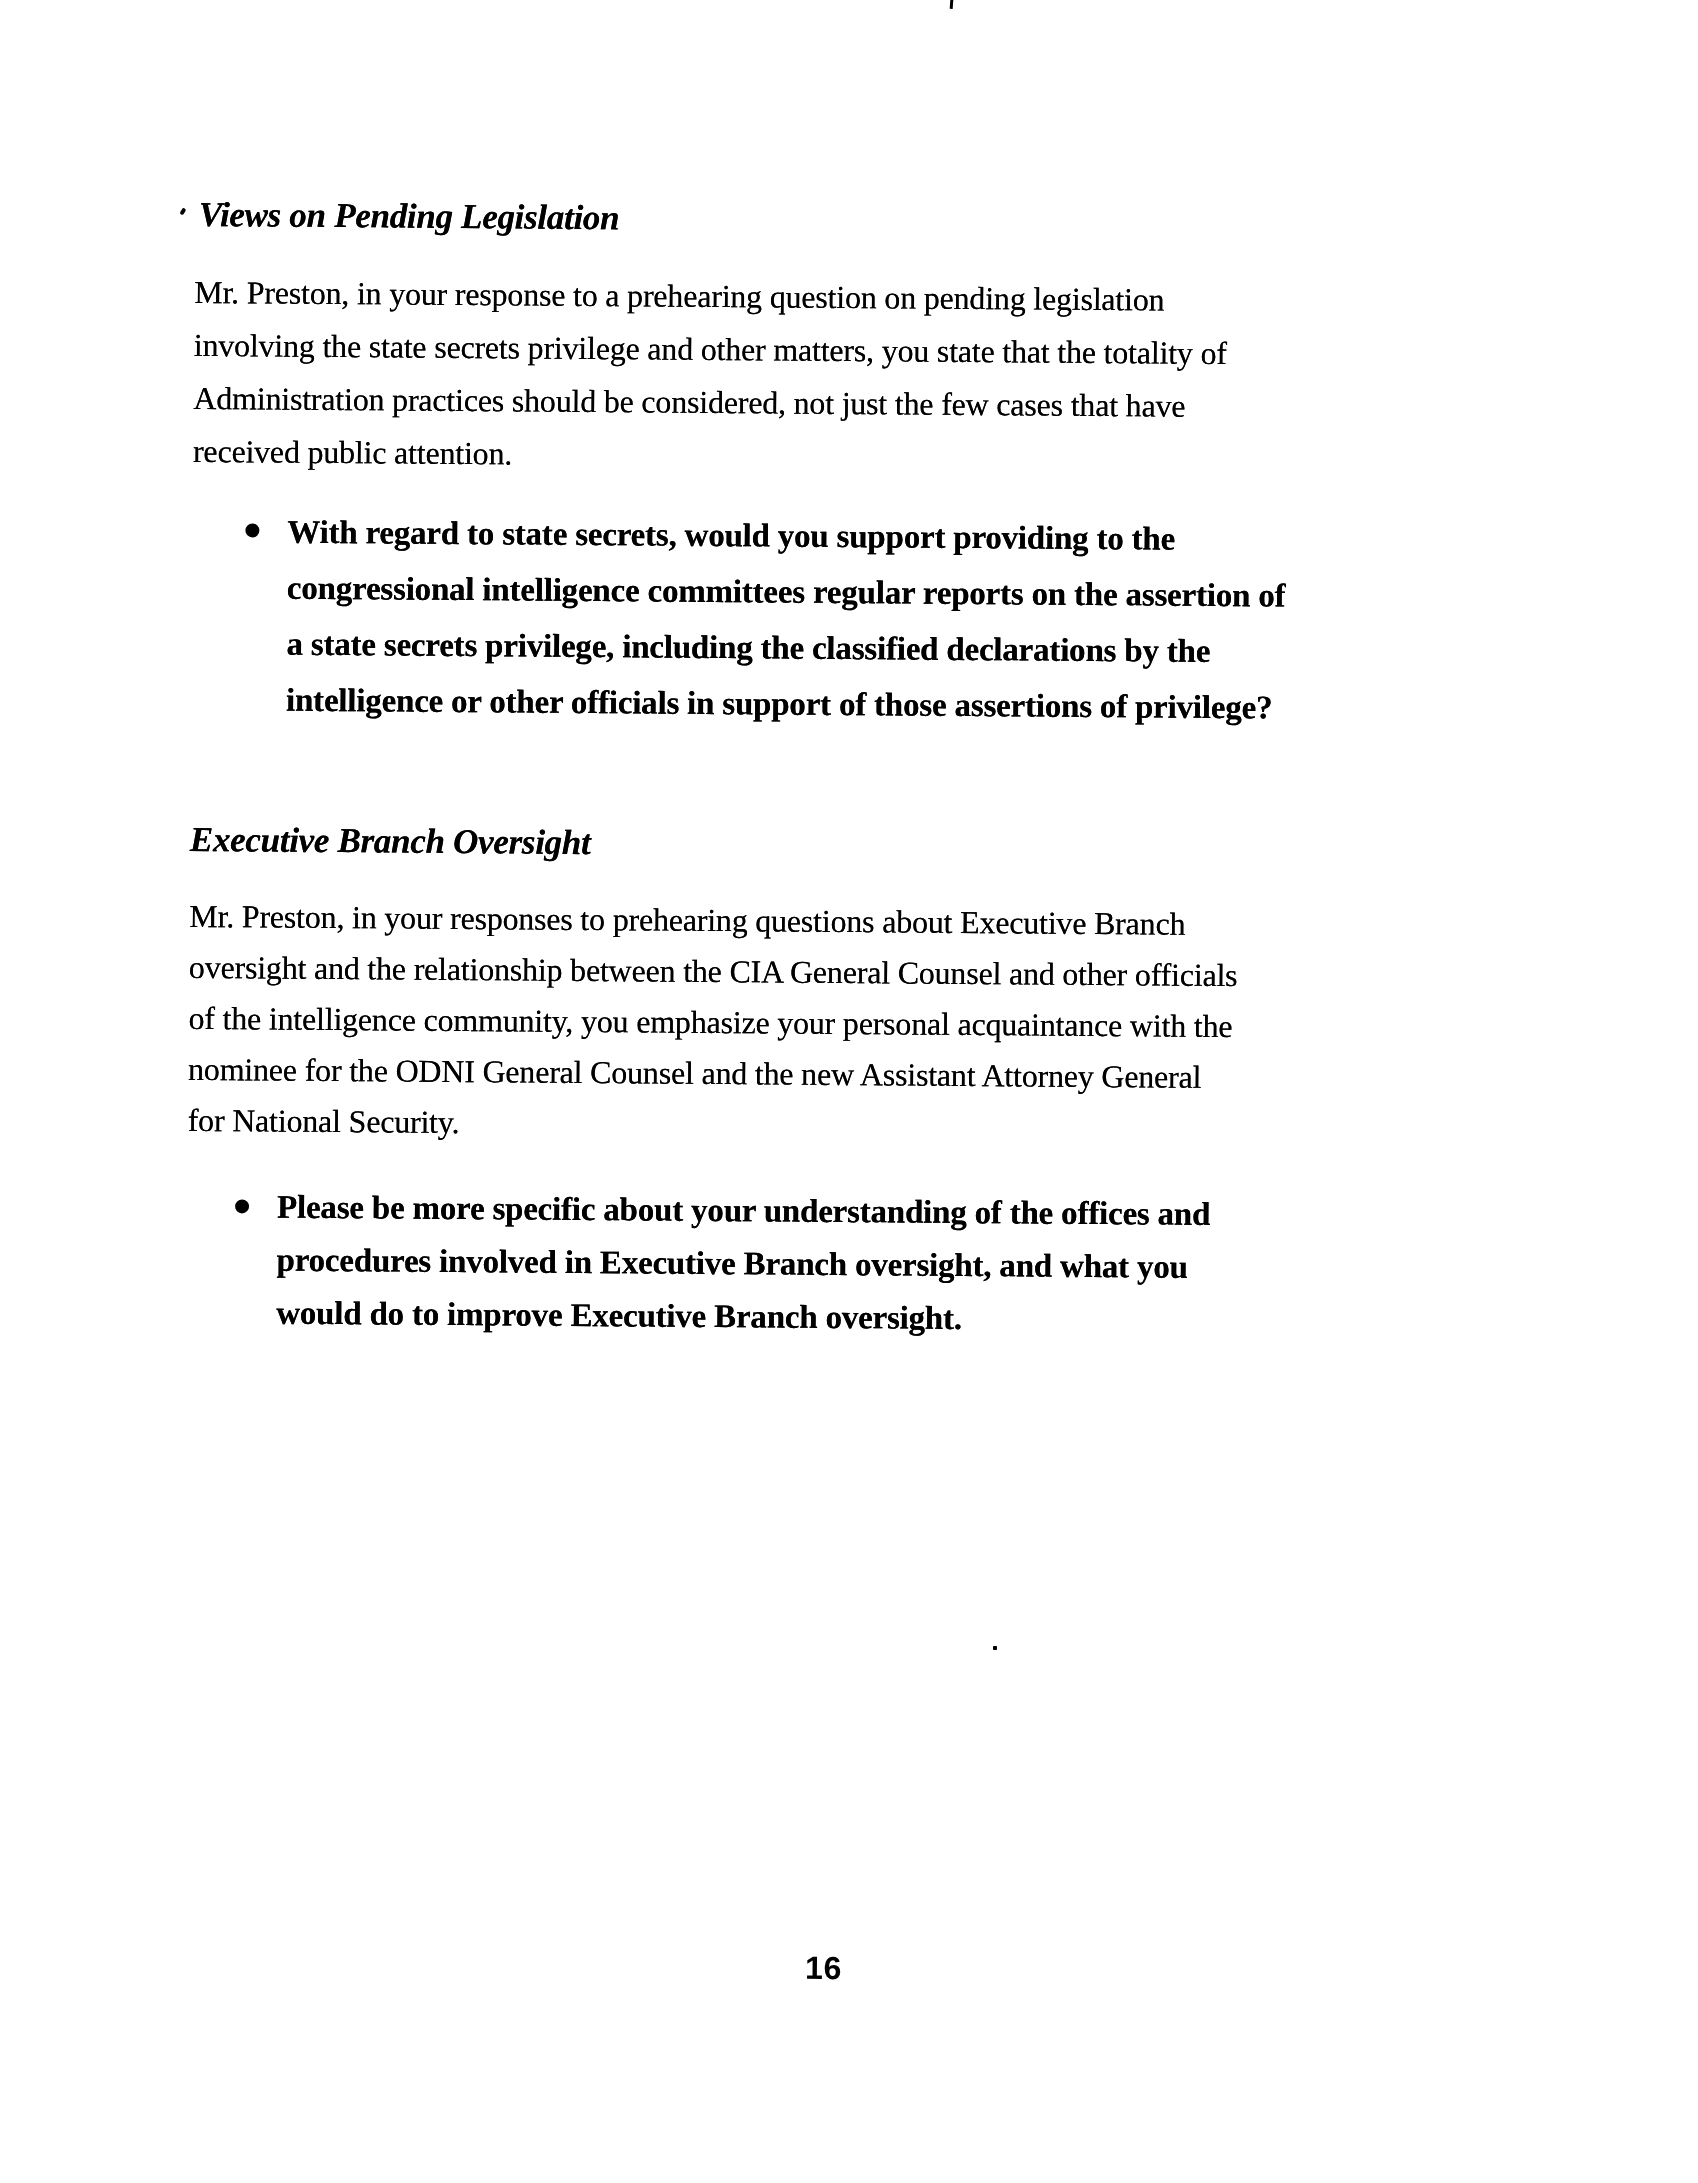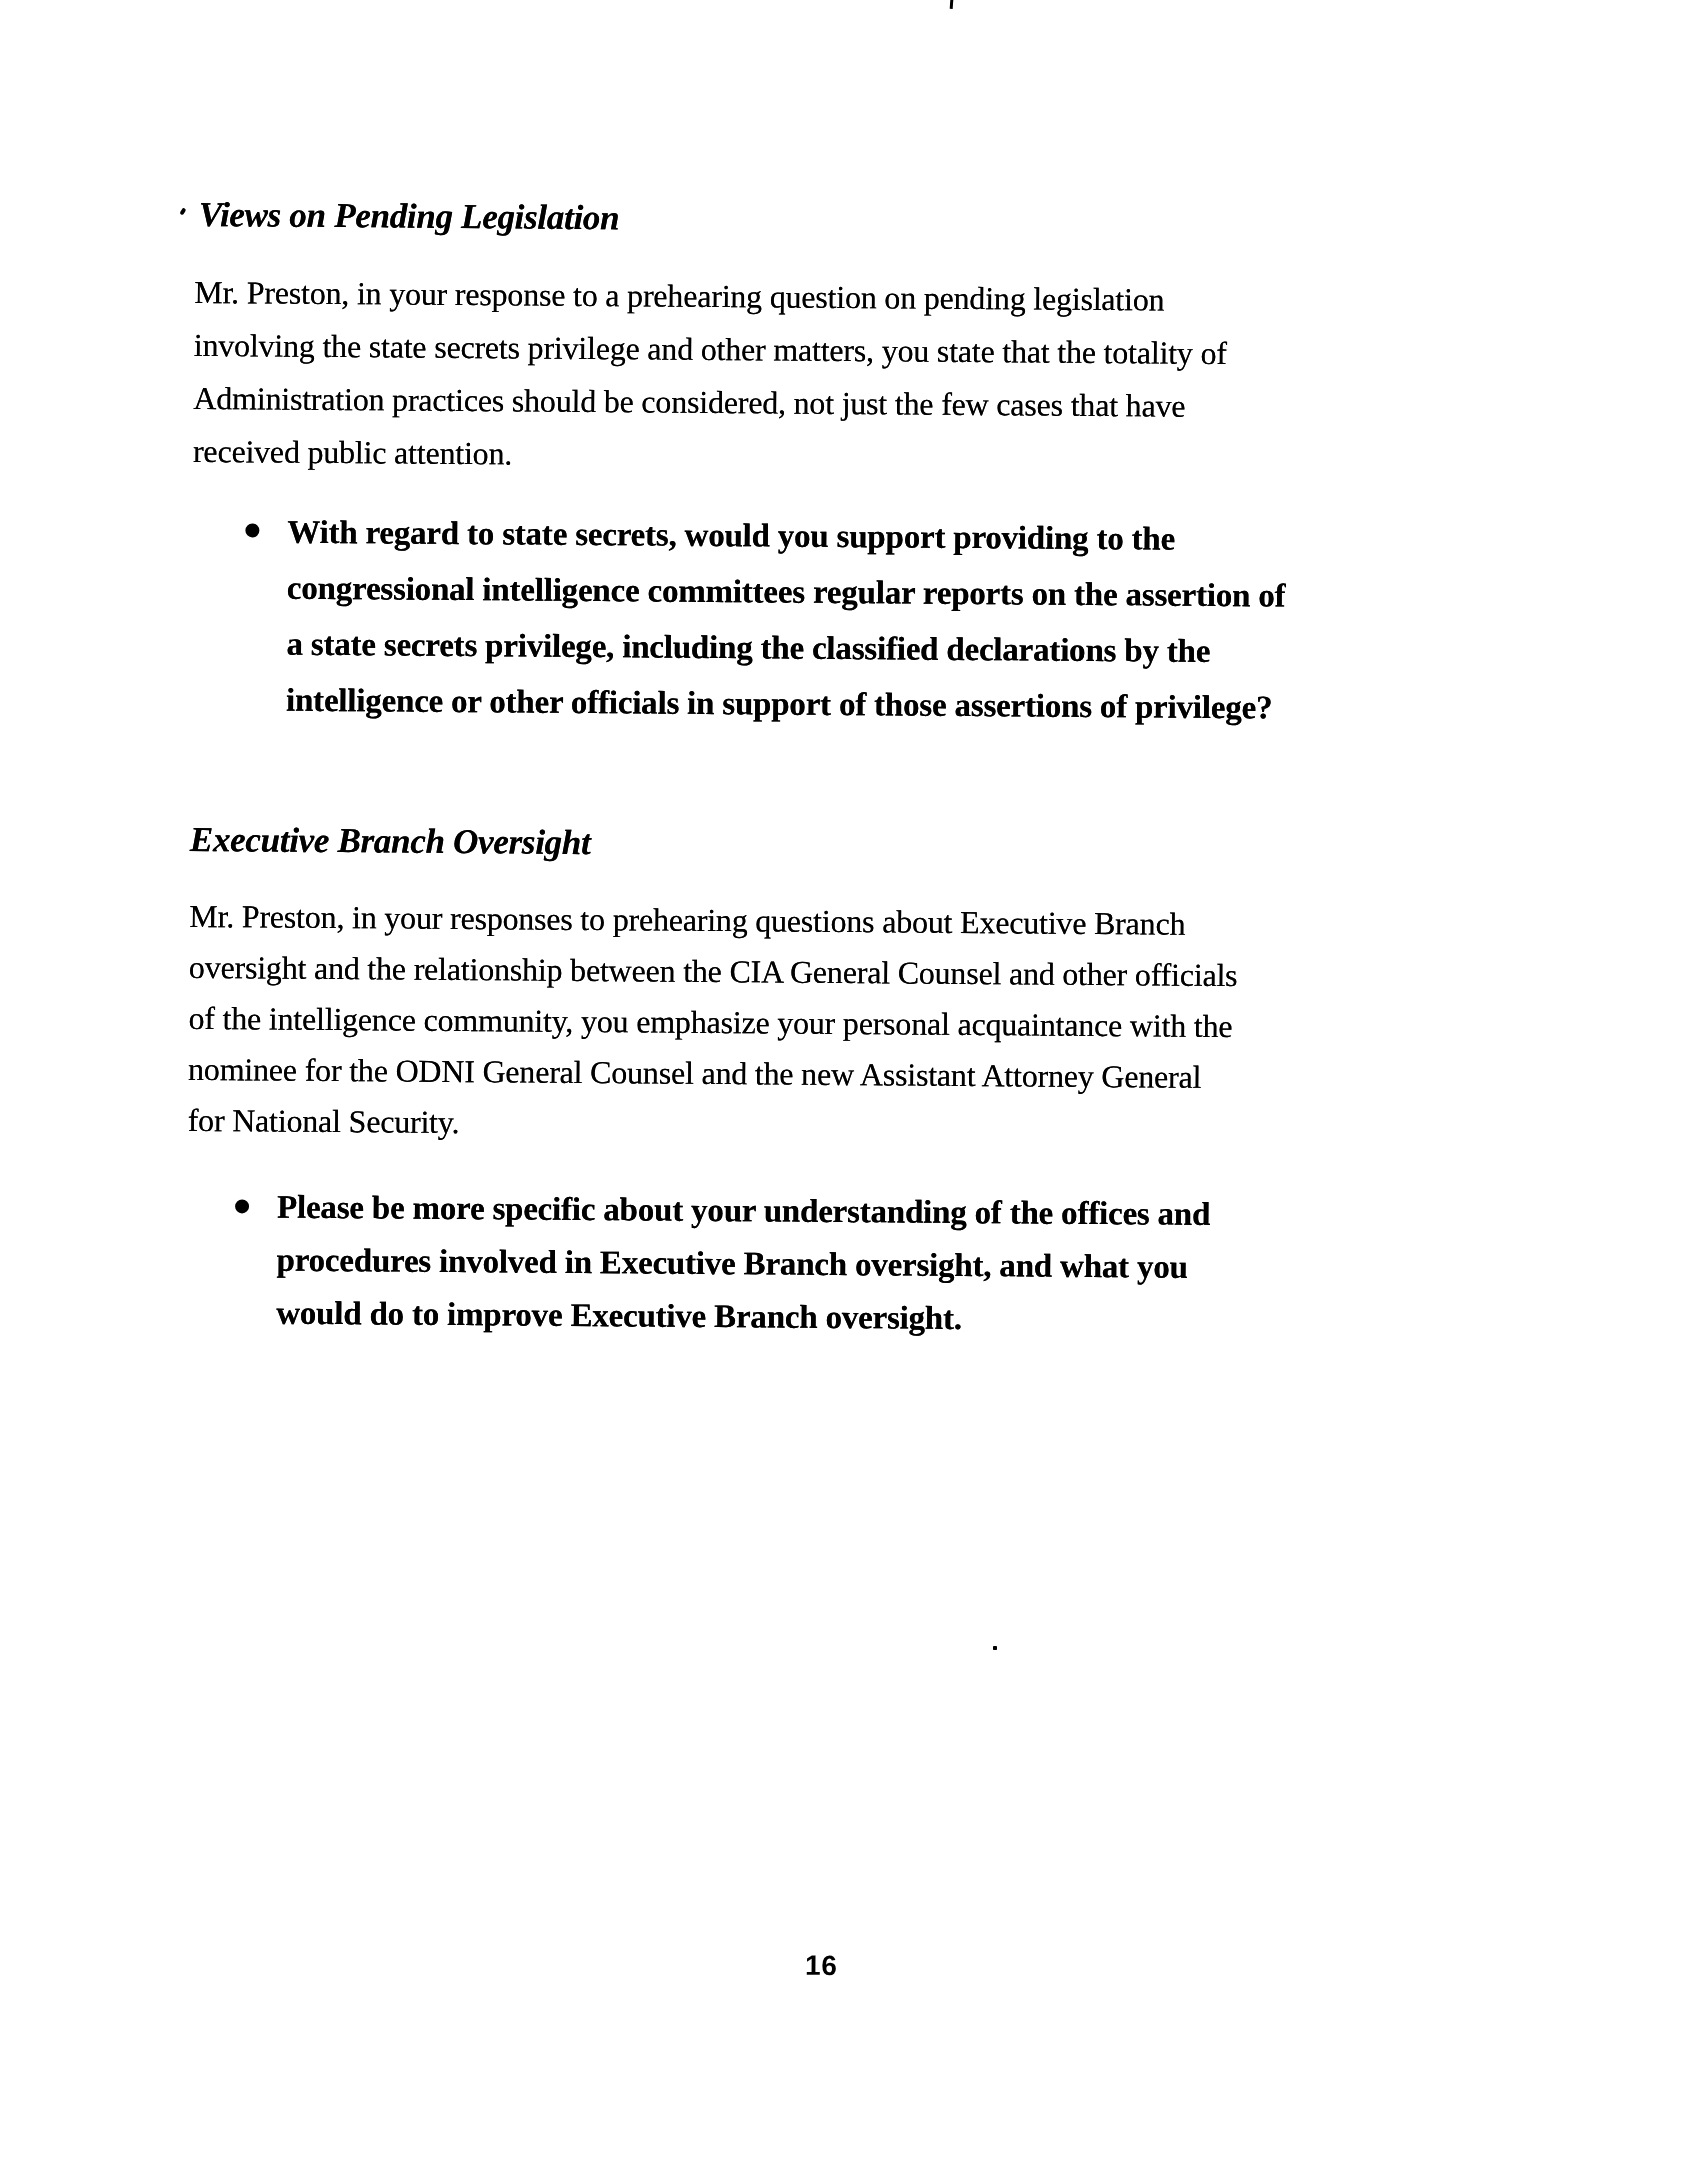--- a/index.html
+++ b/index.html
@@ -71,21 +71,21 @@
     width: 1249px;
     text-shadow: 0 0 0.3px rgba(0,0,0,0.85);
   }
   .b1 .bullet-text { line-height: 56px; }
   .b2 .bullet-text { line-height: 53px; }
   .page-number {
     position: absolute;
     left: 819px;
     top: 1945px;
     font-family: "Liberation Sans", "DejaVu Sans", sans-serif;
-    font-size: 28px;
+    font-size: 32px;
     font-weight: 700;
     letter-spacing: 0.7px;
   }
   
   .artifact { position: absolute; background: #000; }
   .artifact.tick   { left: 950px; top: 0;      width: 3.3px;  height: 8.5px; transform: rotate(4deg); }
   .artifact.speck  { left: 181px;  top: 208px;  width: 4px;  height: 6.6px; border-radius: 2px; transform: rotate(32deg); }
   .artifact.middot { left: 993px; top: 1646px; width: 4px;  height: 4px;  border-radius: 0.7px; }
 </style>
 </head>

